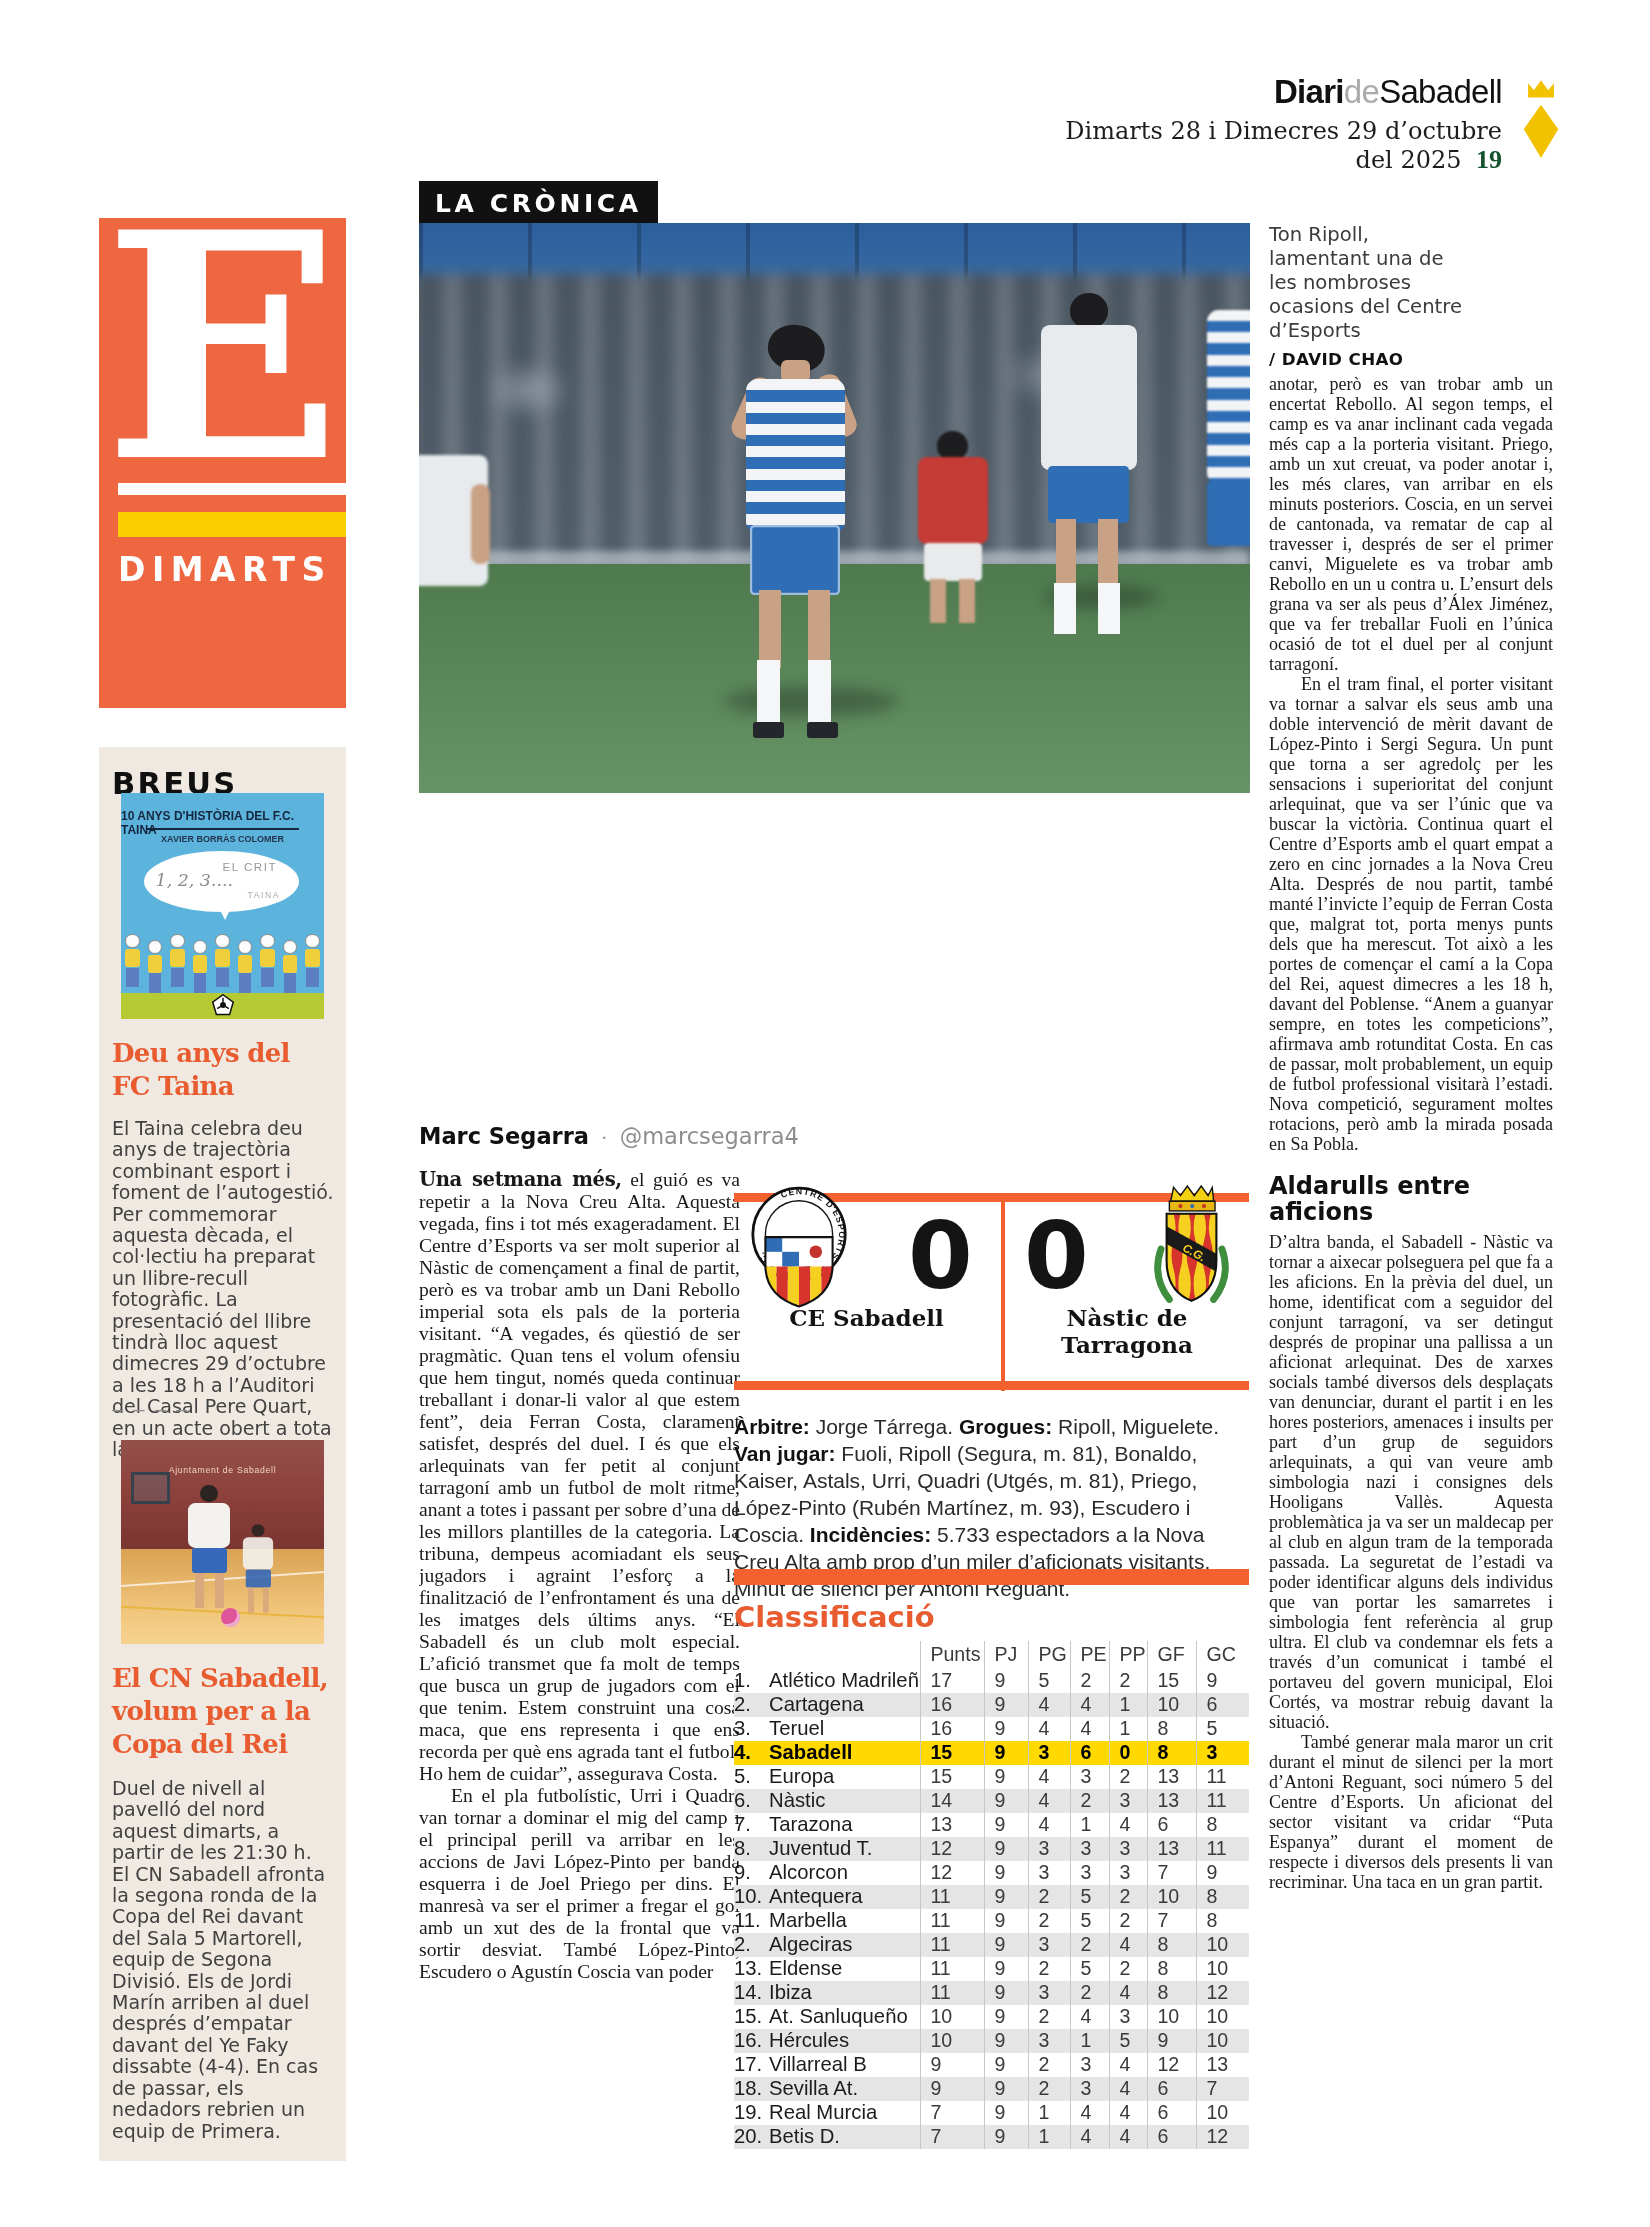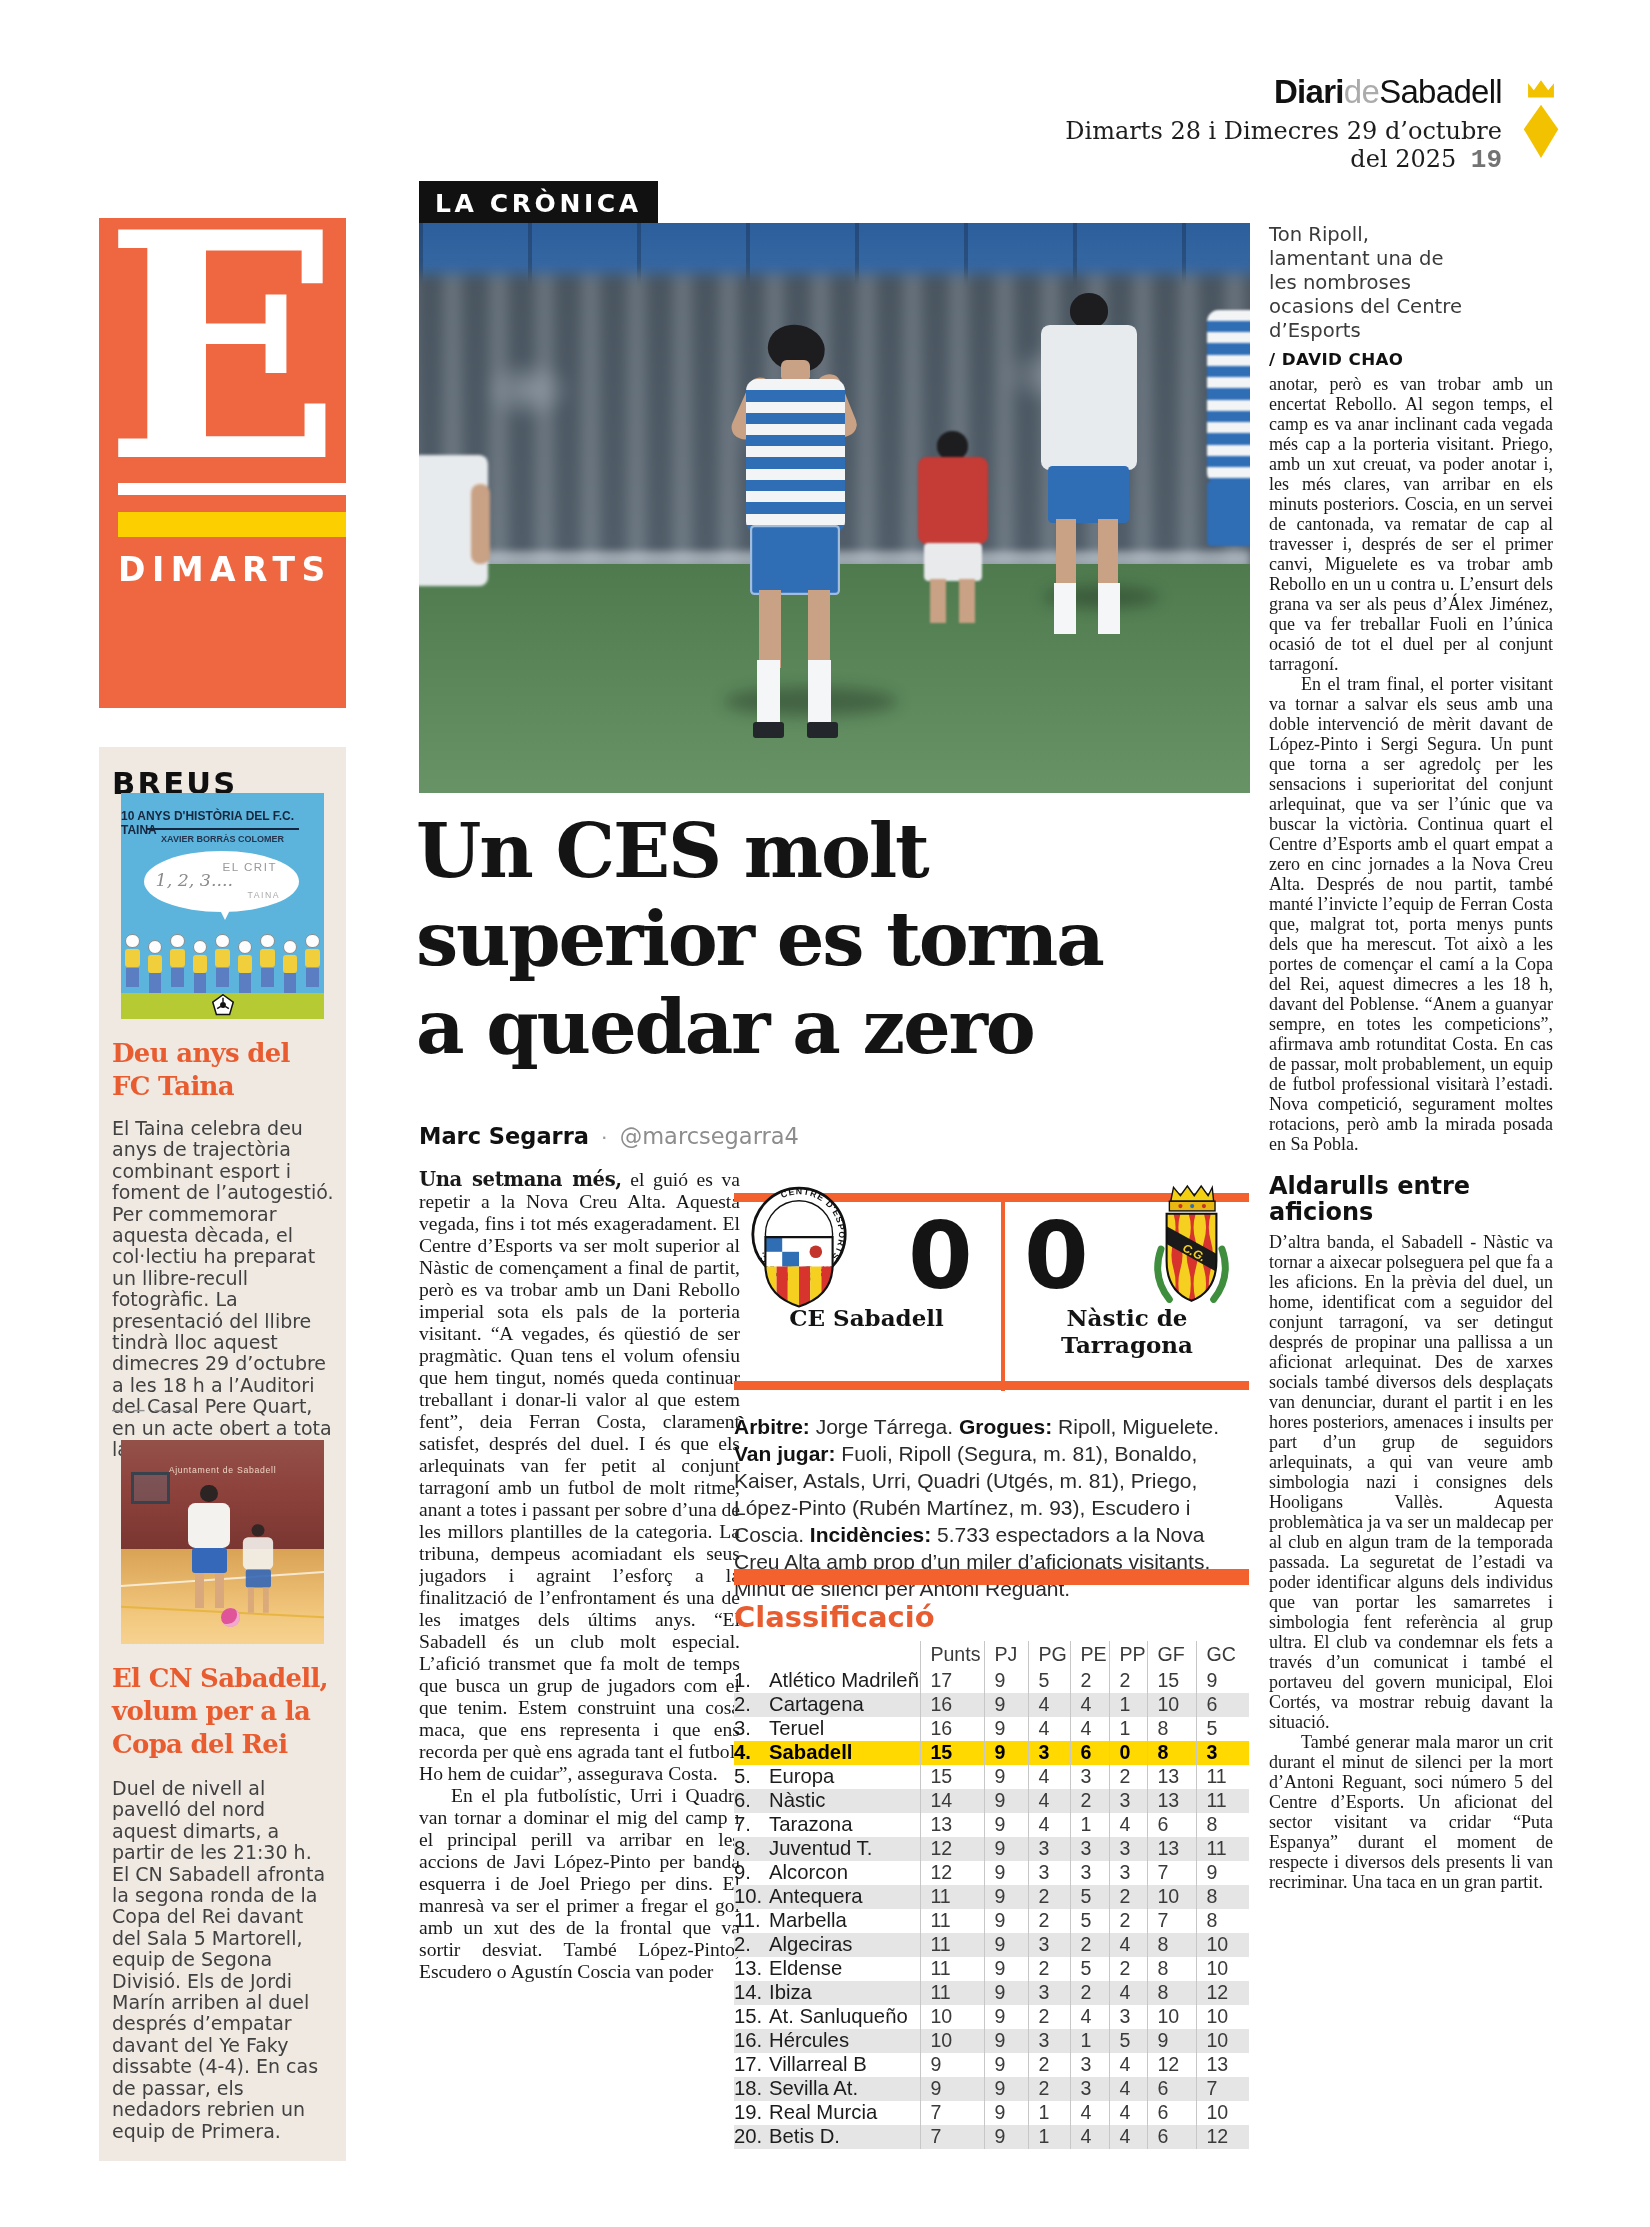--- a/index.html
+++ b/index.html
@@ -7,21 +7,21 @@
         font-family:"Liberation Sans",sans-serif;color:#111;}
   .abs{position:absolute;}
 
   
   .masthead{top:73px;right:87px;width:508px;text-align:right;}
   .brand{font-size:33px;letter-spacing:-0.7px;padding-right:62px;}
   .brand b{font-weight:800;color:#111;}
   .brand .de{color:#ABABAB;font-weight:400;}
   .brand .city{font-weight:400;color:#111;}
   .dateline{margin-top:5.8px;padding-right:62px;font-family:"DejaVu Serif",serif;font-size:24px;color:#1d1d1d;}
-  .pagenum{font-family:Liberation Mono, monospace;font-weight:800;font-size:26px;margin-left:14.5px;color:#737373;}
+  .pagenum{font-family:Liberation Serif, serif;font-weight:800;font-size:26px;margin-left:14.5px;color:#14532d;}
   .logo-ico{position:absolute;right:0;top:4.4px;width:46px;height:87px;}
 
   
   .e-block{left:99px;top:218px;width:247px;height:490px;background:#EE6740;}
   .e-letter{position:absolute;top:-26px;left:50%;transform:translateX(-50%);
             font-family:"DejaVu Serif",serif;font-weight:bold;font-size:312px;line-height:312px;color:#fff;}
   .e-rule{position:absolute;left:19px;right:0;top:265px;height:11.6px;background:#fff;}
   .e-bar{position:absolute;left:19px;right:0;top:294px;height:25px;background:#FCD000;}
   .e-day{position:absolute;left:19px;right:0;top:332px;color:#fff;font-family:"DejaVu Sans",sans-serif;
          font-weight:800;font-size:33px;letter-spacing:6.5px;}
@@ -334,25 +334,20 @@
       <div class="shorts" style="position:absolute;left:39px;top:200px;width:90px;height:70px;box-shadow:inset 0 0 0 2.2px rgba(255,255,255,.55);"></div>
       <div class="skin" style="position:absolute;left:48px;top:265px;width:22px;height:78px;"></div>
       <div class="skin" style="position:absolute;left:97px;top:265px;width:22px;height:78px;"></div>
       <div class="sock" style="position:absolute;left:46px;top:335px;width:23px;height:67px;"></div>
       <div class="sock" style="position:absolute;left:97px;top:335px;width:23px;height:67px;"></div>
       <div class="boot" style="position:absolute;left:42px;top:397px;width:30.5px;height:16px;border-radius:2.9px;"></div>
       <div class="boot" style="position:absolute;left:96px;top:397px;width:30.5px;height:16px;border-radius:2.9px;"></div>
     </div>
   </div>
 
-  <div class="abs headline">
-    <div>Un CES molt</div>
-    <div>superior es torna</div>
-    <div>a quedar a zero</div>
-  </div>
   <div class="abs byline">
     <span class="nm">Marc Segarra</span>
     <span class="dot">·</span>
     <span class="hd">@marcsegarra4</span>
   </div>
 
   <div class="abs caption">
     <span>Ton Ripoll, lamentant una de les nombroses ocasions del Centre d’Esports</span>
     <div class="credit">/ DAVID CHAO</div>
   </div>

